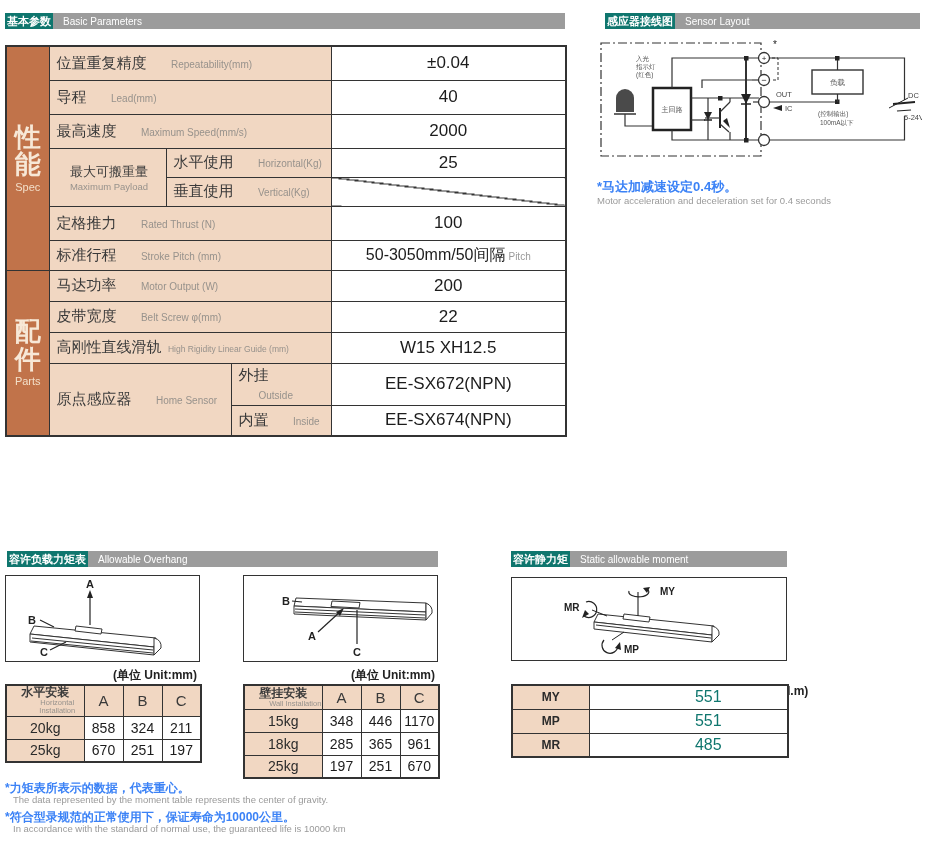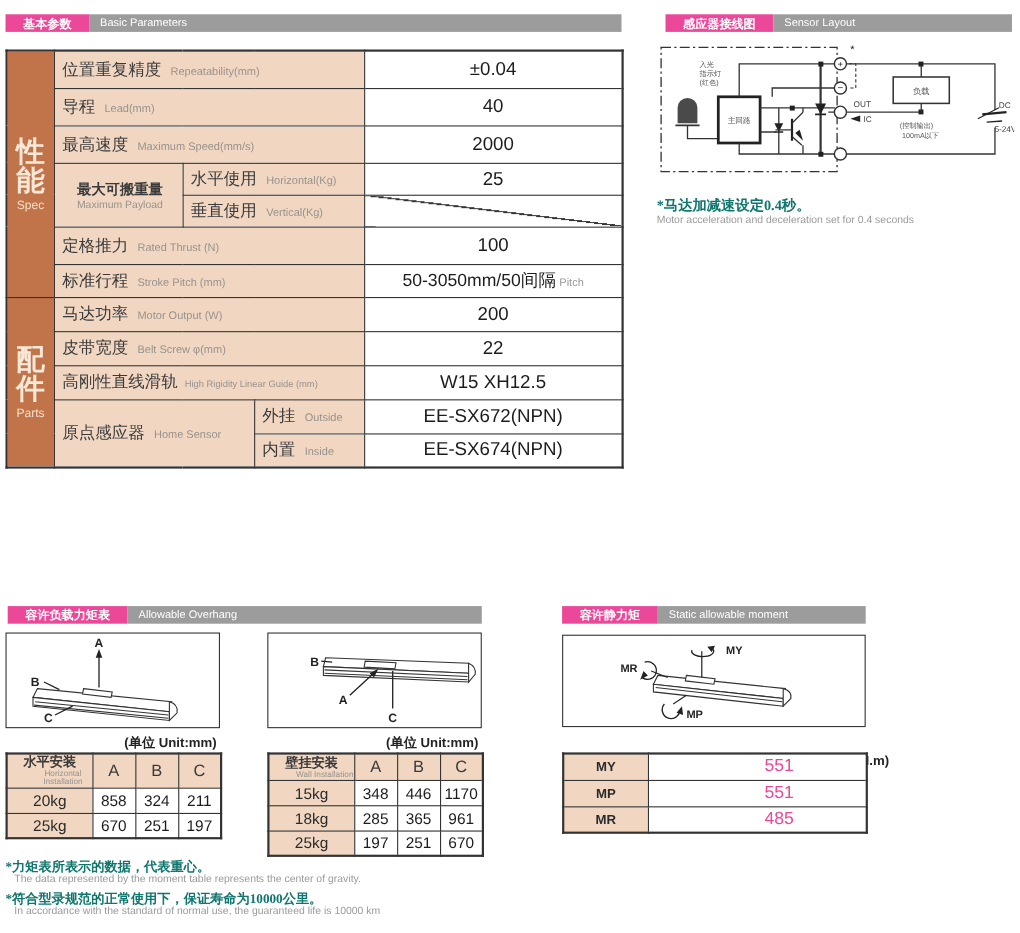--- a/index.html
+++ b/index.html
@@ -2,66 +2,66 @@
 <html><head>
 <meta charset="utf-8">
 <style>
   * { margin:0; padding:0; box-sizing:border-box; }
   html,body { width:927px; height:848px; background:#fff;
     font-family:"Liberation Sans","DejaVu Sans",sans-serif; color:#222; }
   .stage { position:relative; width:927px; height:848px; overflow:hidden; }
 
   
   .secbar { position:absolute; height:16px; display:flex; }
-  .secbar .zh { background:#ec4899; color:#fff; font-size:11px; font-weight:bold;
-    display:flex; align-items:center; justify-content:center; padding:0 16px; white-space:nowrap; }
+  .secbar .zh { background:#0f766e; color:#fff; font-size:11px; font-weight:bold;
+    display:flex; align-items:center; justify-content:center; padding:0 2px; white-space:nowrap; }
   .secbar .en { background:#9c9c9c; color:#fff; font-size:10px; display:flex;
     align-items:center; padding:0 10px; flex:1; white-space:nowrap; }
 
   
   table { border-collapse:collapse; }
   .spec-table { position:absolute; left:5px; top:45px; width:560px; table-layout:fixed; }
   .spec-table td { border:1px solid #333; overflow:hidden; }
   .spec-table { border:2px solid #333; }
   td.sec { background:#c1734a; color:#f7e8d7; text-align:center; vertical-align:middle; }
   td.sec .big { font-size:26px; font-weight:bold; line-height:1.05; word-break:break-all;
     width:30px; margin:0 auto; }
   td.sec .sm { font-size:11px; margin-top:2px; color:#f3dfc9; }
   td.lbl { background:#f1d7c2; padding:2px 4px 2px 7px; vertical-align:middle; }
   td.lbl .zh { font-size:15px; font-weight:normal; color:#3a3a3a; display:inline; }
-  td.lbl .en { font-size:10px; color:#97928c; display:inline; margin-left:4px; }
+  td.lbl .en { font-size:10px; color:#97928c; display:inline; margin-left:20px; }
   td.lbl .en.tight { font-size:8.5px; margin-left:2px; }
-  td.lbl .stack { display:block; font-size:13px; font-weight:bold; color:#3a3a3a; text-align:center; }
+  td.lbl .stack { display:block; font-size:13px; font-weight:normal; color:#3a3a3a; text-align:center; }
   td.lbl .stack-en { display:block; font-size:9.5px; color:#97928c; text-align:center; }
   td.val { background:#fff; text-align:center; vertical-align:middle; font-size:17px; color:#1c1c1c; }
   td.val .suffix { font-size:10px; color:#999; margin-left:3px; }
   td.diag { background:
     linear-gradient(to top right, transparent calc(50% - 0.7px), #333 calc(50% - 0.7px),
       #333 calc(50% + 0.7px), transparent calc(50% + 0.7px)); }
 
   
   .circuit { position:absolute; left:596px; top:36px; }
-  .note-zh { position:absolute; color:#0f766e; font-weight:bold; font-size:13px; white-space:nowrap;font-family:Liberation Serif, serif; }
+  .note-zh { position:absolute; color:#3b82f6; font-weight:bold; font-size:13px; white-space:nowrap; }
   .note-en { position:absolute; color:#9a9a9a; font-size:9.5px; white-space:nowrap; }
 
   
   .diagbox { position:absolute; border:1.5px solid #333; background:#fff; }
   .unit { position:absolute; font-size:12px; font-weight:bold; color:#222; white-space:nowrap; }
 
   
   .mini { position:absolute; table-layout:fixed; border:2px solid #333; }
   .mini td { border:1px solid #333; text-align:center; vertical-align:middle; }
   .mini td.h { background:#f1d7c2; }
   .mini .hz { font-size:12px; font-weight:bold; color:#3a3a3a; display:block; line-height:1.1; }
   .mini .he { font-size:7.5px; color:#97928c; display:block; line-height:1.1;padding-left:24px; }
   .mini .abc { font-size:15px; color:#3a3a3a; }
   .mini td.load { background:#f1d7c2; font-size:14px; color:#2b2b2b; }
   .mini td.num { background:#fff; font-size:14px; color:#1c1c1c; }
   .mini td.mlabel { background:#f1d7c2; font-size:12px; font-weight:bold; color:#2b2b2b; }
-  .mini td.mval { background:#fff; font-size:16px; color:#ec4899;padding-left:40px; }
+  .mini td.mval { background:#fff; font-size:16px; color:#0f766e;padding-left:40px; }
 
   svg text { font-family:"Liberation Sans","DejaVu Sans",sans-serif; }
 </style>
 </head>
 <body>
 
 <div class="stage">
 
   <div class="secbar" style="left:5px; top:13px; width:560px;">
     <div class="zh">基本参数</div>

